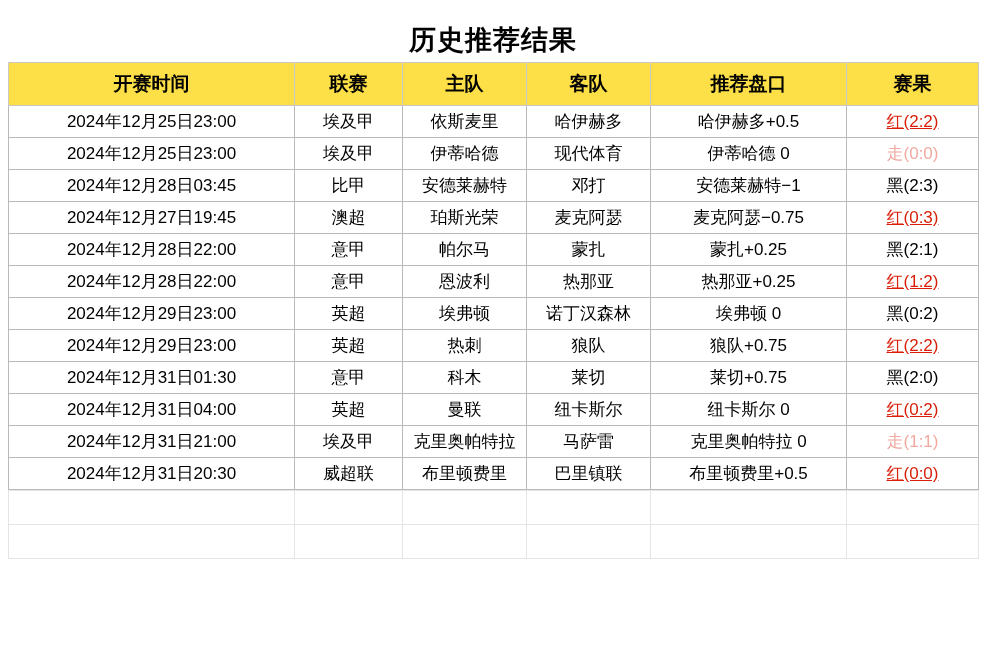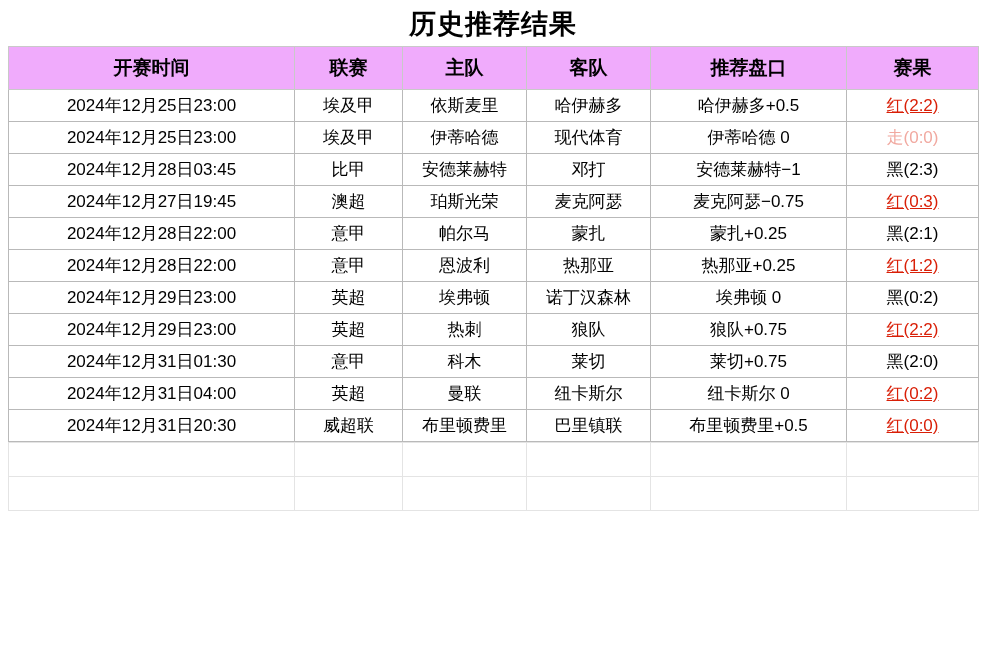--- a/index.html
+++ b/index.html
@@ -18,21 +18,21 @@
     position: relative;
     width: 986px;
     height: 658px;
     background: #ffffff;
   }
   .title {
     text-align: center;
     font-size: 27px;
     font-weight: bold;
     line-height: 44px;
-    padding-top: 2px;
+    padding-top: 18px;
     color: #000000;
     letter-spacing: 1px;
   }
   .table-wrap {
     padding: 0 8px;
     box-sizing: border-box;
   }
   table.sheet {
     border-collapse: collapse;
     width: 970px;
@@ -42,21 +42,21 @@
     border: 1px solid #b9b9b9;
     text-align: center;
     vertical-align: middle;
     font-size: 17px;
     height: 31px;
     padding: 0 2px;
     overflow: hidden;
     white-space: nowrap;
   }
   table.sheet thead th {
-    background: #f0abfc;
+    background: #fde047;
     font-weight: bold;
     font-size: 19px;
     height: 42px;
     border: 1px solid #c9c9c9;
     color: #000000;
   }
   
   col.c-time   { width: 286px; }
   col.c-league { width: 108px; }
   col.c-home   { width: 124px; }
@@ -185,20 +185,28 @@
           </tr>
           <tr>
             <td>2024年12月31日04:00</td>
             <td>英超</td>
             <td>曼联</td>
             <td>纽卡斯尔</td>
             <td>纽卡斯尔 0</td>
             <td class="result-red">红(0:2)</td>
           </tr>
           <tr>
+            <td>2024年12月31日21:00</td>
+            <td>埃及甲</td>
+            <td>克里奥帕特拉</td>
+            <td>马萨雷</td>
+            <td>克里奥帕特拉 0</td>
+            <td class="result-pink">走(1:1)</td>
+          </tr>
+          <tr>
             <td>2024年12月31日20:30</td>
             <td>威超联</td>
             <td>布里顿费里</td>
             <td>巴里镇联</td>
             <td>布里顿费里+0.5</td>
             <td class="result-red">红(0:0)</td>
           </tr>
         </tbody>
     </table>
   </div>

